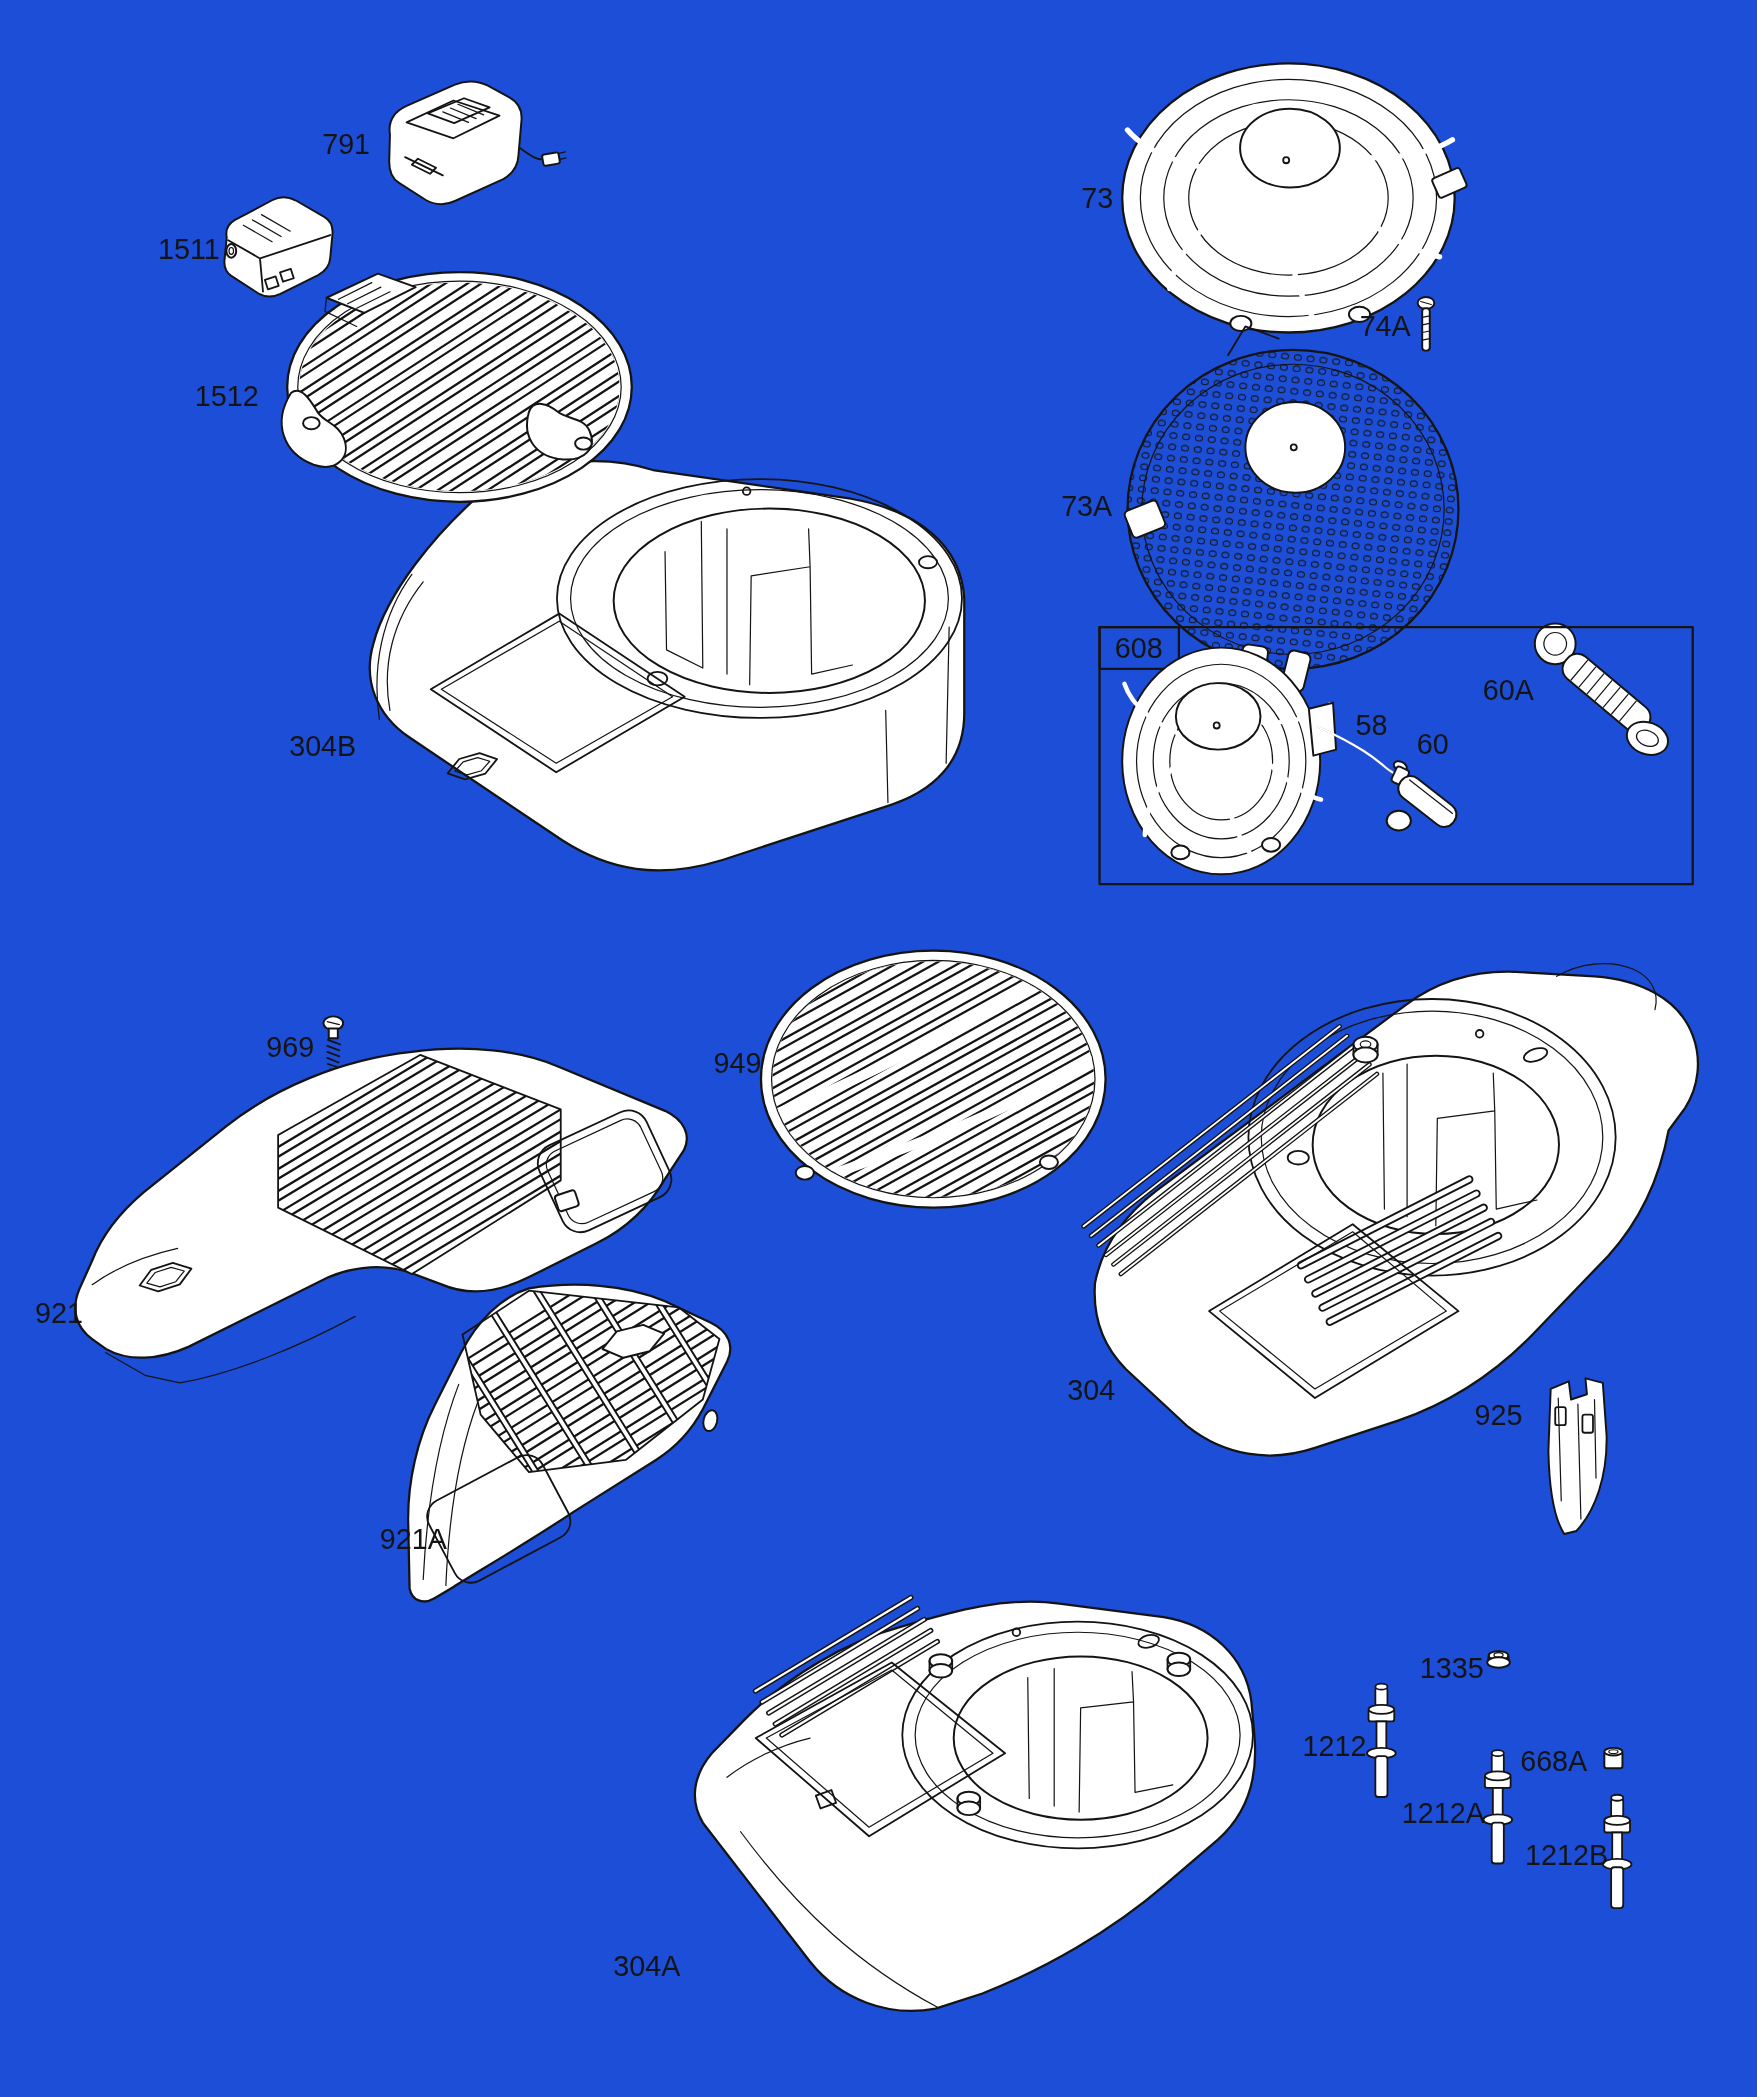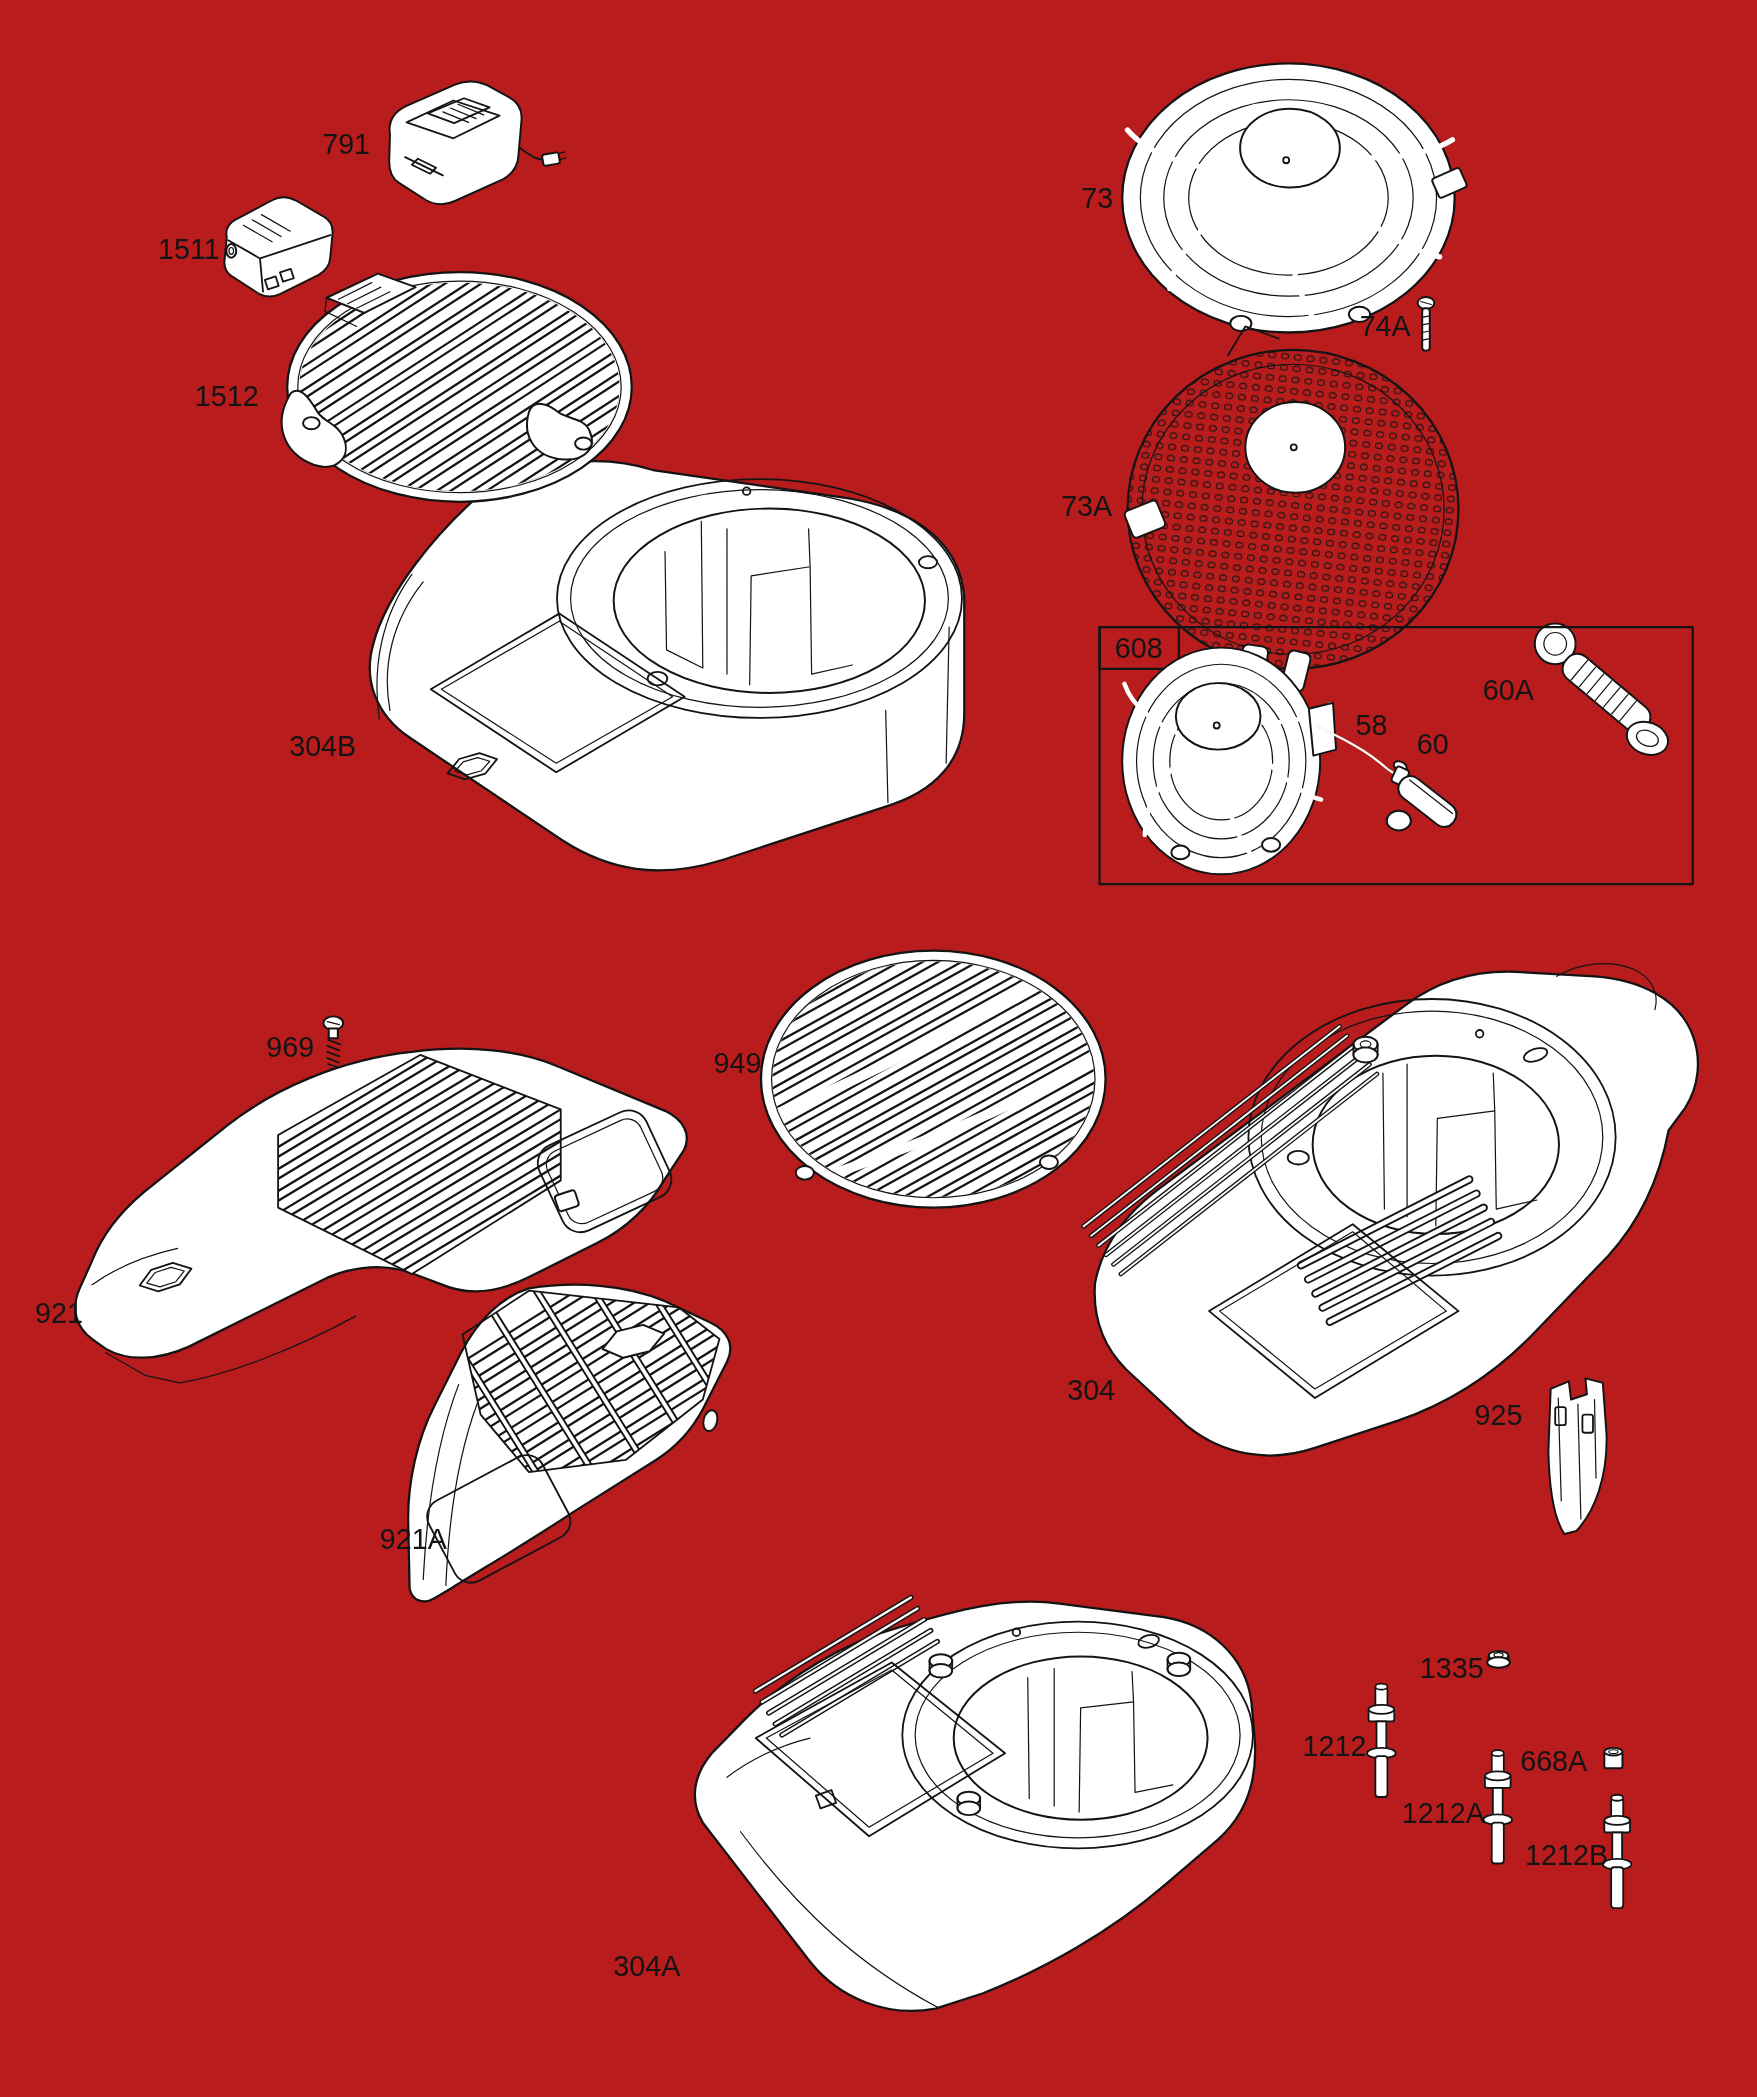--- a/index.html
+++ b/index.html
@@ -1,16 +1,16 @@
 <!DOCTYPE html>
 <html style="font-size:12px"><head>
 <meta charset="utf-8">
 <style>
   html,body{margin:0;padding:0;background:#ffffff;}
-  .page{position:relative;width:1757px;height:2097px;background:#b91c1c;overflow:hidden;}
+  .page{position:relative;width:1757px;height:2097px;background:#1d4ed8;overflow:hidden;}
   svg{display:block;}
   text{font-family:"Liberation Sans",sans-serif;font-size:38px;fill:#141414;}
   .k {stroke:#141414;fill:none;stroke-width:2.4;stroke-linecap:round;stroke-linejoin:round;}
   .k1{stroke:#141414;fill:none;stroke-width:1.6;stroke-linecap:round;stroke-linejoin:round;}
   .k3{stroke:#141414;fill:none;stroke-width:3;stroke-linecap:round;stroke-linejoin:round;}
   .kf{stroke:#141414;fill:#ffffff;stroke-width:2.6;stroke-linecap:round;stroke-linejoin:round;}
   .kf3{stroke:#141414;fill:#ffffff;stroke-width:3;stroke-linecap:round;stroke-linejoin:round;}
   .w {stroke:#ffffff;fill:none;stroke-linecap:round;stroke-linejoin:round;}
 </style>
 </head>

